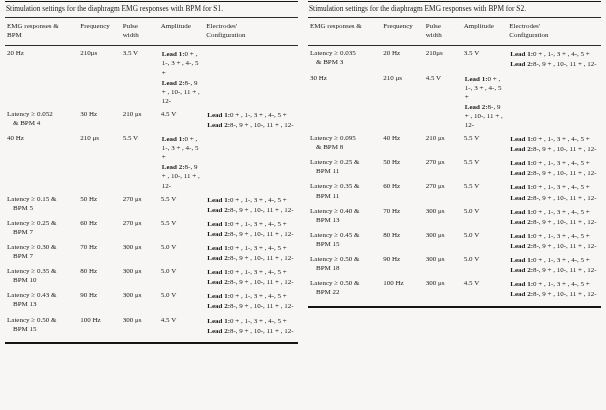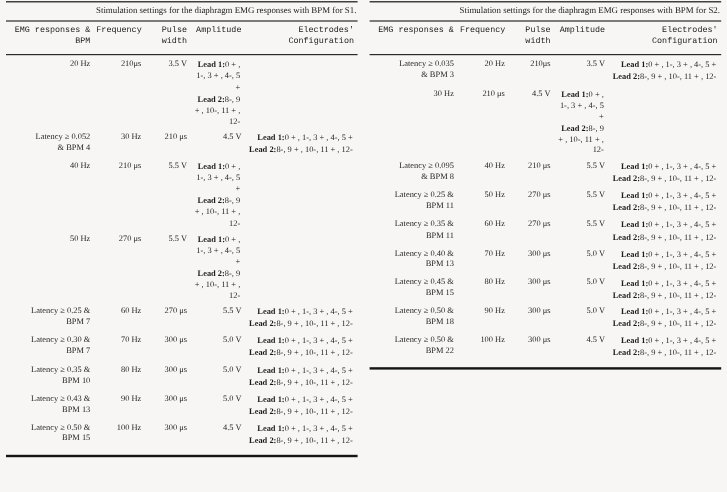--- a/index.html
+++ b/index.html
@@ -4,29 +4,29 @@
 <style>
   html,body{margin:0;padding:0;}
   body{
     width:606px;height:410px;
     background:#f7f6f4;
     color:#1c1c1c;
     font-family:"Liberation Serif","DejaVu Serif",serif;
     font-size:7px;line-height:1.3;
     overflow:hidden;
   }
-  .page{display:flex;gap:10px;padding:1px 5px 0 5px;box-sizing:border-box;text-align:right;}
+  .page{display:flex;gap:10px;padding:1px 5px 0 5px;box-sizing:border-box;}
   .tbl{flex:1;min-width:0;border-top:1.5px solid #151515;}
   .title{
     font-size:7.4px;
     padding:2px 1px 3px 1px;
     border-bottom:1px solid #2a2a2a;
   }
   .grid{display:grid;grid-template-columns:25% 14.5% 13% 15.5% 32%;}
-  .head{border-bottom:1px solid #2a2a2a;padding:4px 0 5px;font-family:Liberation Mono, monospace;}
+  .head{border-bottom:1px solid #2a2a2a;padding:4px 0 5px;}
   .hcell{padding:0 3px 0 2px;}
   .body{border-bottom:2px solid #151515;padding:2px 0 4px;}
   .row{padding:1.5px 0;}
   .row > div{padding:0 3px 0 2px;}
   .ind{margin-left:6px;}
   .b{font-weight:bold;}
   .cfg div{margin:1px;}
 </style>
 </head>
 <body>
@@ -81,20 +81,24 @@
         <div class="grid row">
           <div>40 Hz</div>
           <div>210 μs</div>
           <div>5.5 V</div>
           <div class="cfg">
             <div><span class="b">Lead 1:</span>0 + , 1-, 3 + , 4-, 5 +</div>
             <div><span class="b">Lead 2:</span>8-, 9 + , 10-, 11 + , 12-</div>
           </div>
         </div>
         <div class="grid row">
+          <div>
+            <div>Latency ≥ 0.15 &amp;</div>
+            <div class="ind">BPM 5</div>
+          </div>
           <div>50 Hz</div>
           <div>270 μs</div>
           <div>5.5 V</div>
           <div class="cfg">
             <div><span class="b">Lead 1:</span>0 + , 1-, 3 + , 4-, 5 +</div>
             <div><span class="b">Lead 2:</span>8-, 9 + , 10-, 11 + , 12-</div>
           </div>
         </div>
         <div class="grid row">
           <div>

